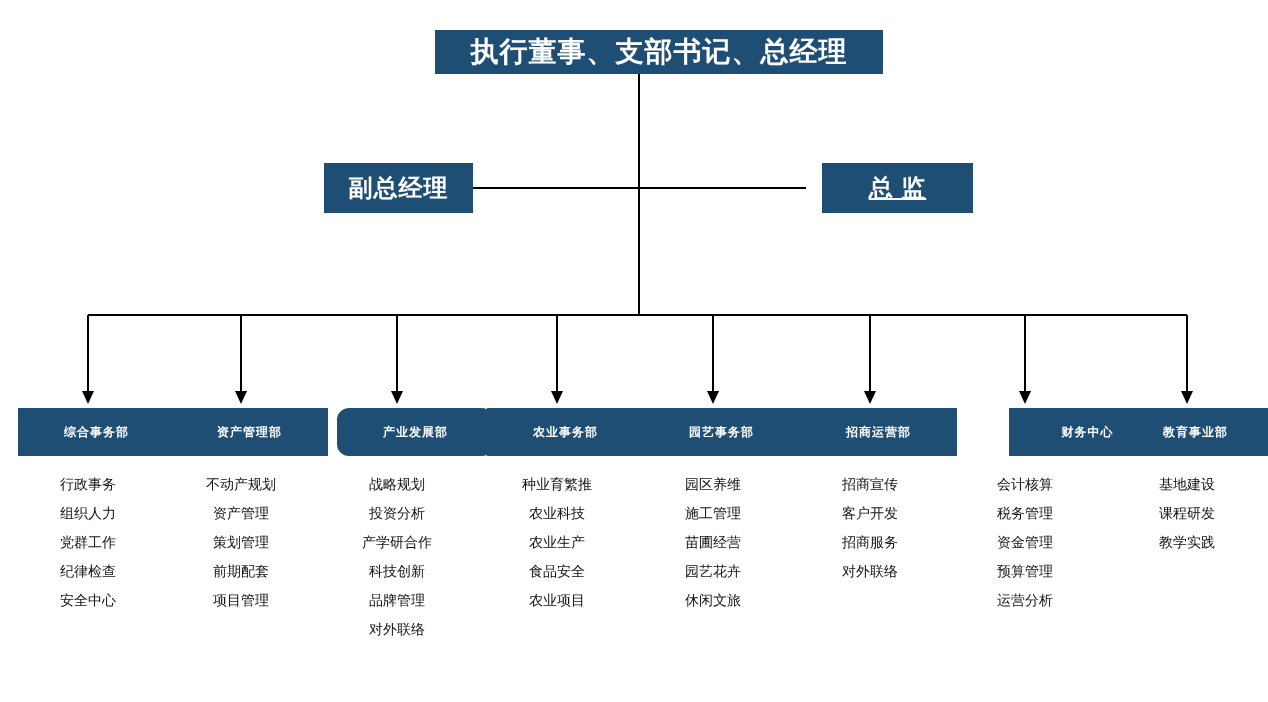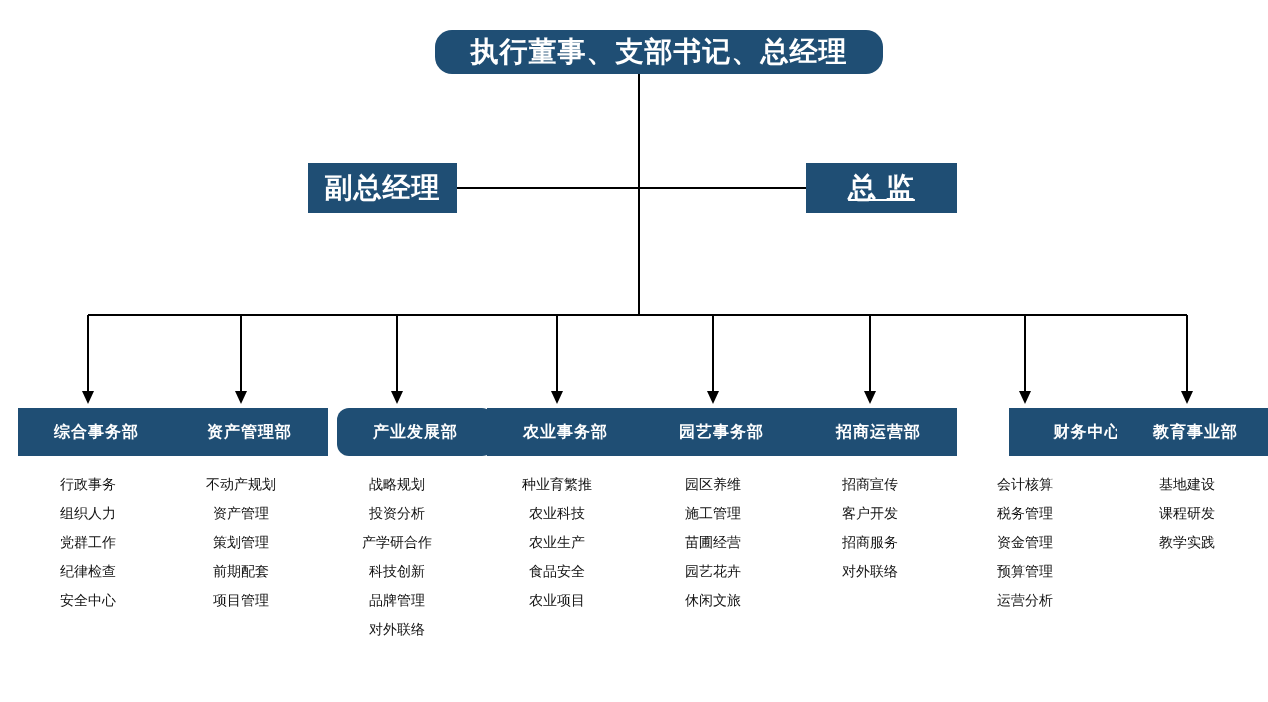--- a/index.html
+++ b/index.html
@@ -7,25 +7,25 @@
     position:relative;width:1268px;height:702px;background:#ffffff;overflow:hidden;
     font-family:"Liberation Sans","DejaVu Sans",sans-serif;
     --box-bg:#1F4E74;--box-text:#ffffff;--line:#000000;--sub-text:#111111;
   }
   .orgbox{
     position:absolute;background:var(--box-bg);color:var(--box-text);
     display:flex;align-items:center;justify-content:center;
     font-weight:bold;letter-spacing:1px;box-sizing:border-box;
     white-space:nowrap;
   }
-  .root-box{left:435px;top:30px;width:448px;height:44px;font-size:28px;border-radius:17px;}
-  .l2-box{top:163px;height:50px;font-size:28px;}
+  .root-box{left:435px;top:30px;width:448px;height:44px;font-size:28px;}
+  .l2-box{top:163px;height:50px;font-size:24px;margin-left:16px;}
   .l2-left{left:308px;width:149px;}
   .l2-right{left:806px;width:151px;text-decoration:underline;}
-  .dept-box{top:408px;width:157px;height:48px;font-size:16px;}
+  .dept-box{top:408px;width:157px;height:48px;font-size:12px;}
   .dept-list{
     position:absolute;top:470px;width:150px;list-style:none;margin:0;padding:0;
     text-align:center;color:var(--sub-text);font-size:14px;
   }
   .dept-list li{height:29px;line-height:29px;white-space:nowrap;}
   svg.connectors{position:absolute;left:0;top:0;}
 </style>
 </head>
 <body>
 

